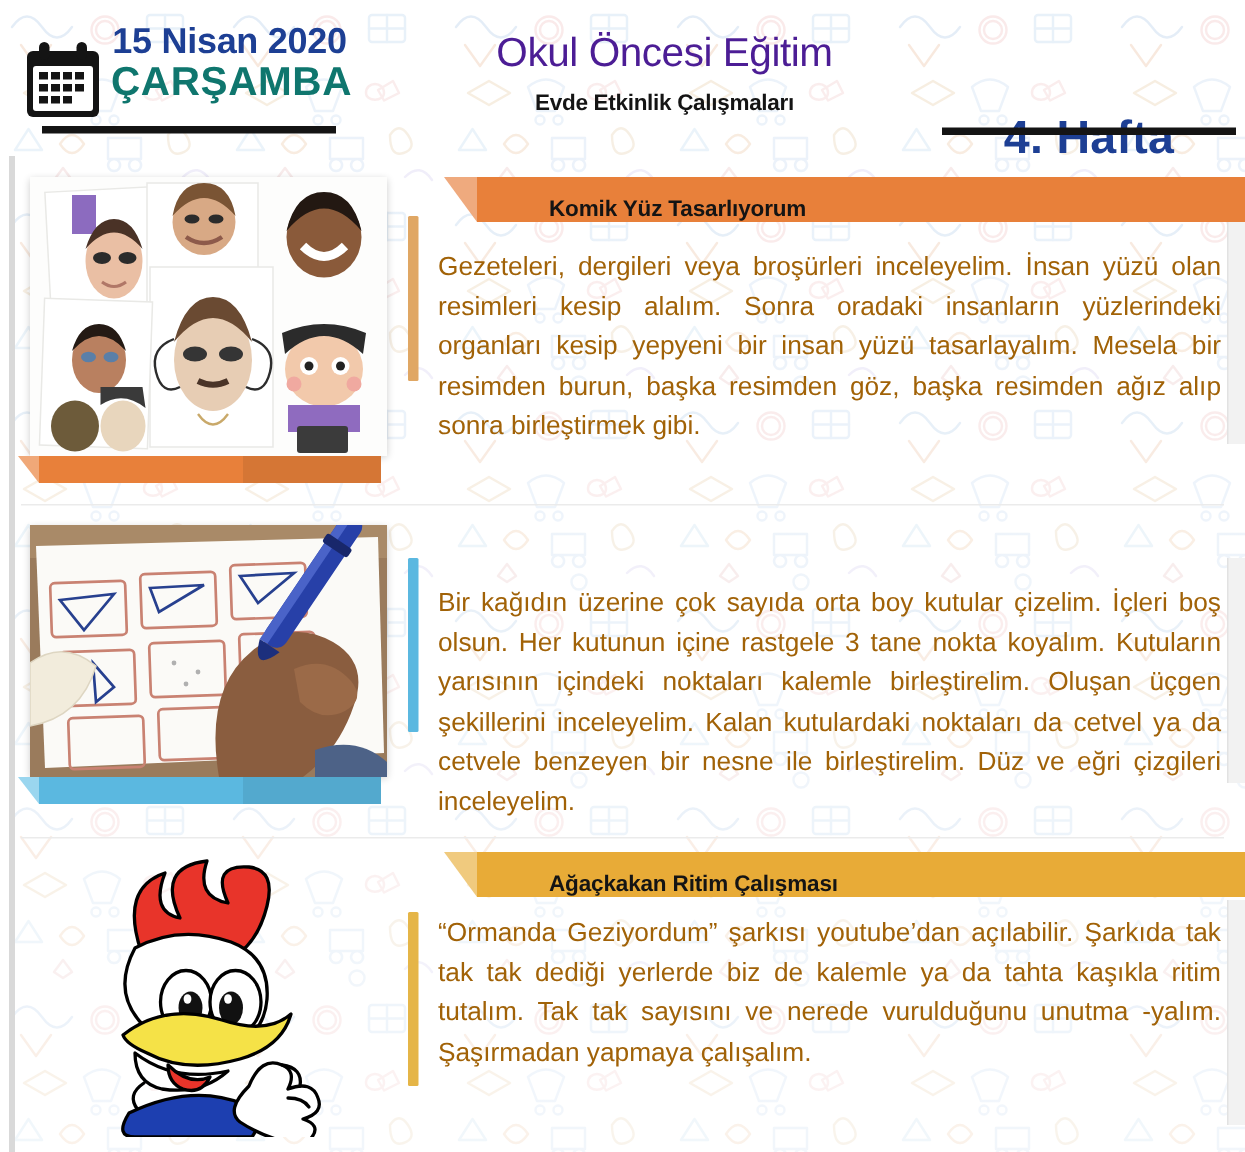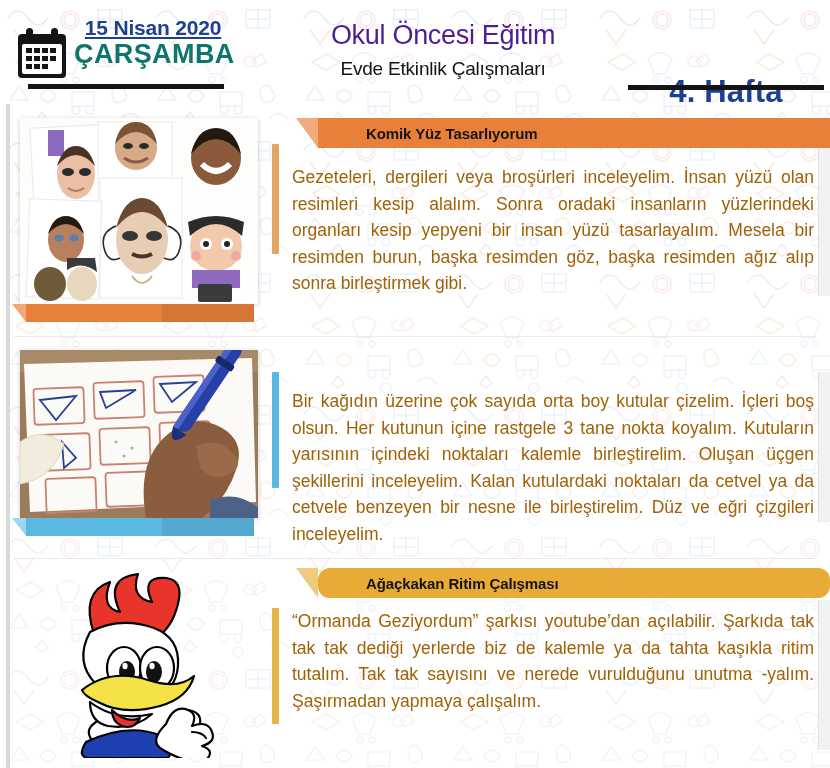--- a/index.html
+++ b/index.html
@@ -45,27 +45,26 @@
     left: 2px; top: 10px;
     width: 52px; height: 54px;
   }
   .date-lines {
     position: absolute;
     left: 60px; top: 0px;
     width: 158px;
     text-align: center;
   }
   .date-top {
-    font-size: 21px;
+    font-size: 24px;
     font-weight: bold;
     color: #1d3f94;
     letter-spacing: -0.2px;
     line-height: 24px;
     white-space: nowrap;
-    text-decoration: underline;
   }
   .date-bottom {
     font-size: 27px;
     font-weight: bold;
     color: #0f766e;
     letter-spacing: 0.4px;
     line-height: 30px;
     white-space: nowrap;
     margin-top: -1px;
   }
@@ -84,22 +83,22 @@
   }
   .title-main {
     font-size: 27px;
     font-weight: normal;
     color: #4c1d95;
     line-height: 38px;
     letter-spacing: -0.3px;
     white-space: nowrap;
   }
   .title-sub {
-    font-size: 19px;
-    font-weight: normal;
+    font-size: 15px;
+    font-weight: bold;
     color: #141414;
     line-height: 28px;
     letter-spacing: -0.2px;
     white-space: nowrap;
     margin-top: 1px;
   }
 
   .week-block {
     position: absolute;
     left: 628px; top: 28px;
@@ -188,26 +187,26 @@
   #section-0 .accent-bar { left: 272px; top: 36px; height: 110px; background: #e0a764; }
   #section-1 .accent-bar { left: 272px; top: 32px; height: 116px; background: #5bb8e0; }
   #section-2 .accent-bar { left: 272px; top: 46px; height: 116px; background: #e5b547; }
 
   
   .banner {
     position: absolute;
     left: 318px;
     width: 512px; height: 30px;
     display: flex;
-    align-items: center;
+    align-items: flex-end;
     z-index: 4;
   }
   #section-0 .banner { top: 10px;  background: #e8803a; }
   #section-1 .banner { top: 6px;   background: #6ec2e6; }
-  #section-2 .banner { top: 6px;   background: #e8ab37; border-radius: 12px; }
+  #section-2 .banner { top: 6px;   background: #e8ab37; }
 
   .banner::before {
     content: "";
     position: absolute;
     left: -22px; top: 0;
     border-style: solid;
     border-width: 0 22px 30px 0;
     border-color: transparent currentColor transparent transparent;
   }
   #section-0 .banner::before { color: #efaa7e; }

